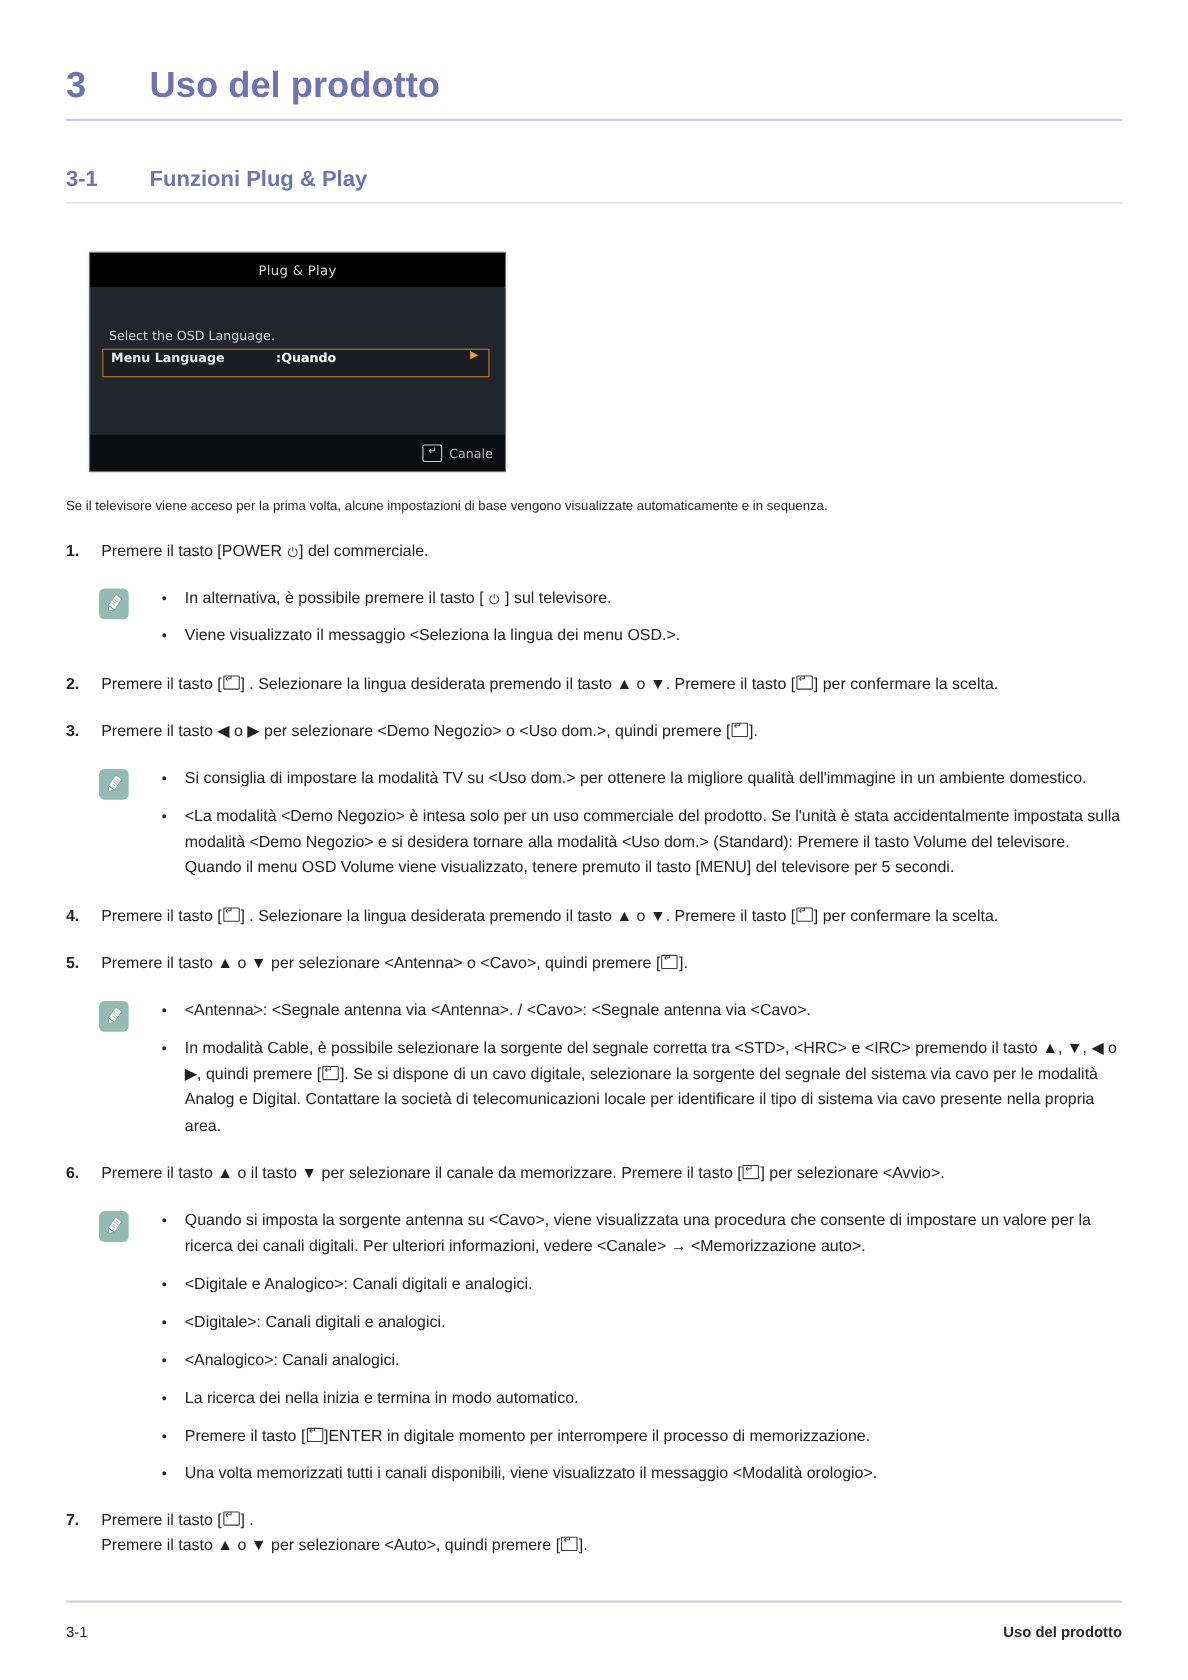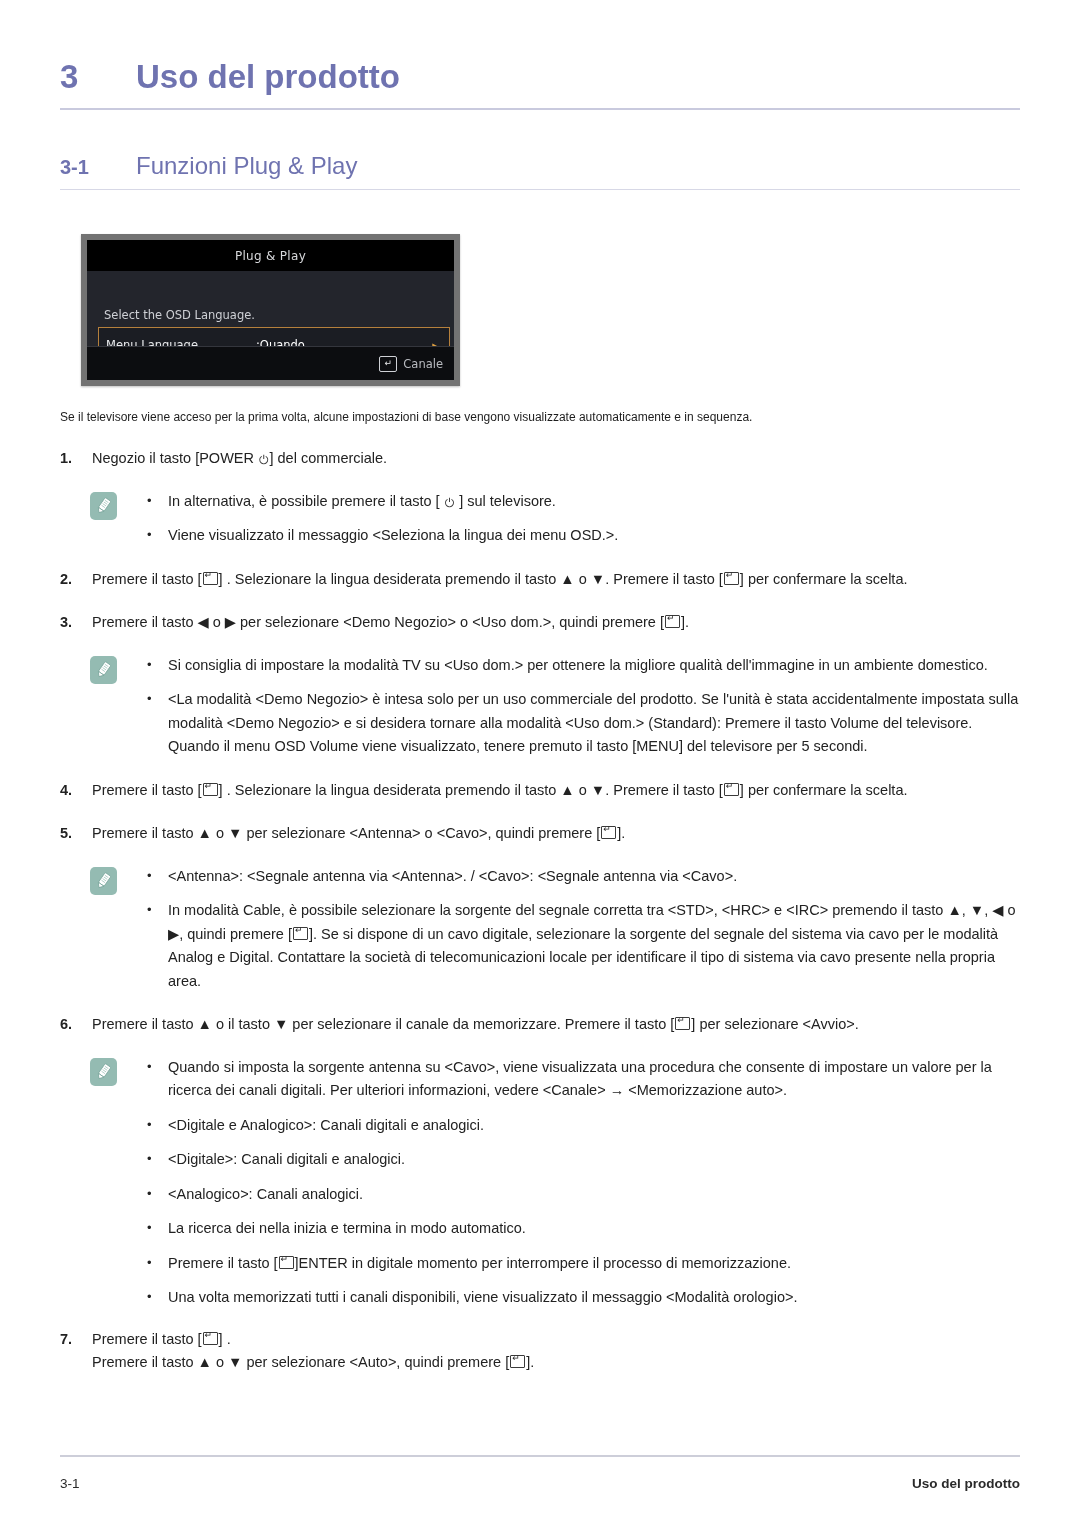--- a/index.html
+++ b/index.html
@@ -56,39 +56,39 @@
     padding-top: 42px;
   }
   .section-num {
     font-size: 20px;
     font-weight: bold;
     color: #6f73b0;
     width: 76px;
     flex: 0 0 76px;
   }
   .section-title {
-    font-size: 24px;
-    font-weight: normal;
+    font-size: 20px;
+    font-weight: bold;
     color: #6f73b0;
   }
   .rule-thin {
     border-top: 1px solid #d7d8e6;
     margin-top: 9px;
   }
 
   
   .osd-wrap {
     margin-top: 44px;
     margin-left: 21px;
   }
   .osd {
     width: 379px;
-    height: 152px;
+    height: 200px;
     background: #23252c;
-    border: 6px solid #737373;
+    border: 1px solid #737373;
     box-sizing: border-box;
     position: relative;
     font-family: "DejaVu Sans", sans-serif;
     box-shadow: 0 1px 2px rgba(0,0,0,0.25);
   }
   .osd-titlebar {
     height: 31px;
     background: #000000;
     color: #d8d9dc;
     font-size: 12px;
@@ -106,23 +106,24 @@
   .osd-row {
     position: absolute;
     left: 11px;
     top: 87px;
     width: 352px;
     height: 26px;
     border: 1px solid #b5803c;
     box-sizing: border-box;
     background: #1b1d23;
     display: flex;
-    align-items: flex-end;
+    align-items: flex-start;
     color: #e9eaec;
     font-size: 11.5px;
+    font-weight: bold;
   }
   .osd-row-label { padding-left: 7px; width: 150px; }
   .osd-row-value { color: #ffffff; }
   .osd-row-arrow {
     position: absolute;
     right: 9px;
     color: #e0a040;
     font-size: 10px;
     line-height: 1;
   }
@@ -300,21 +301,21 @@
         <span class="enter-key">↵</span>
         <span>Canale</span>
       </div>
     </div>
   </div>
 
   <p class="intro">Se il televisore viene acceso per la prima volta, alcune impostazioni di base vengono visualizzate automaticamente e in sequenza.</p>
 
   <div class="step">
     <div class="step-num">1.</div>
-    <div class="step-body"><span>Negozio il tasto [POWER </span><span class="pwr">⏻</span><span>] del commerciale.</span></div>
+    <div class="step-body"><span>Premere il tasto [POWER </span><span class="pwr">⏻</span><span>] del commerciale.</span></div>
   </div>
 
   <div class="note">
     <div class="note-icon-col">
       <span class="note-icon">
         <svg width="19" height="20" viewBox="0 0 19 20" aria-hidden="true">
           <g transform="rotate(35 9.5 10)">
             <rect x="6" y="2" width="7" height="12" rx="1.2" fill="#ffffff" stroke="#7aa79c" stroke-width="0.8"></rect>
             <path d="M6 14 L9.5 18 L13 14 Z" fill="#ffffff" stroke="#7aa79c" stroke-width="0.8"></path>
             <line x1="7.4" y1="4.5" x2="11.6" y2="4.5" stroke="#9cc0b7" stroke-width="0.7"></line>

